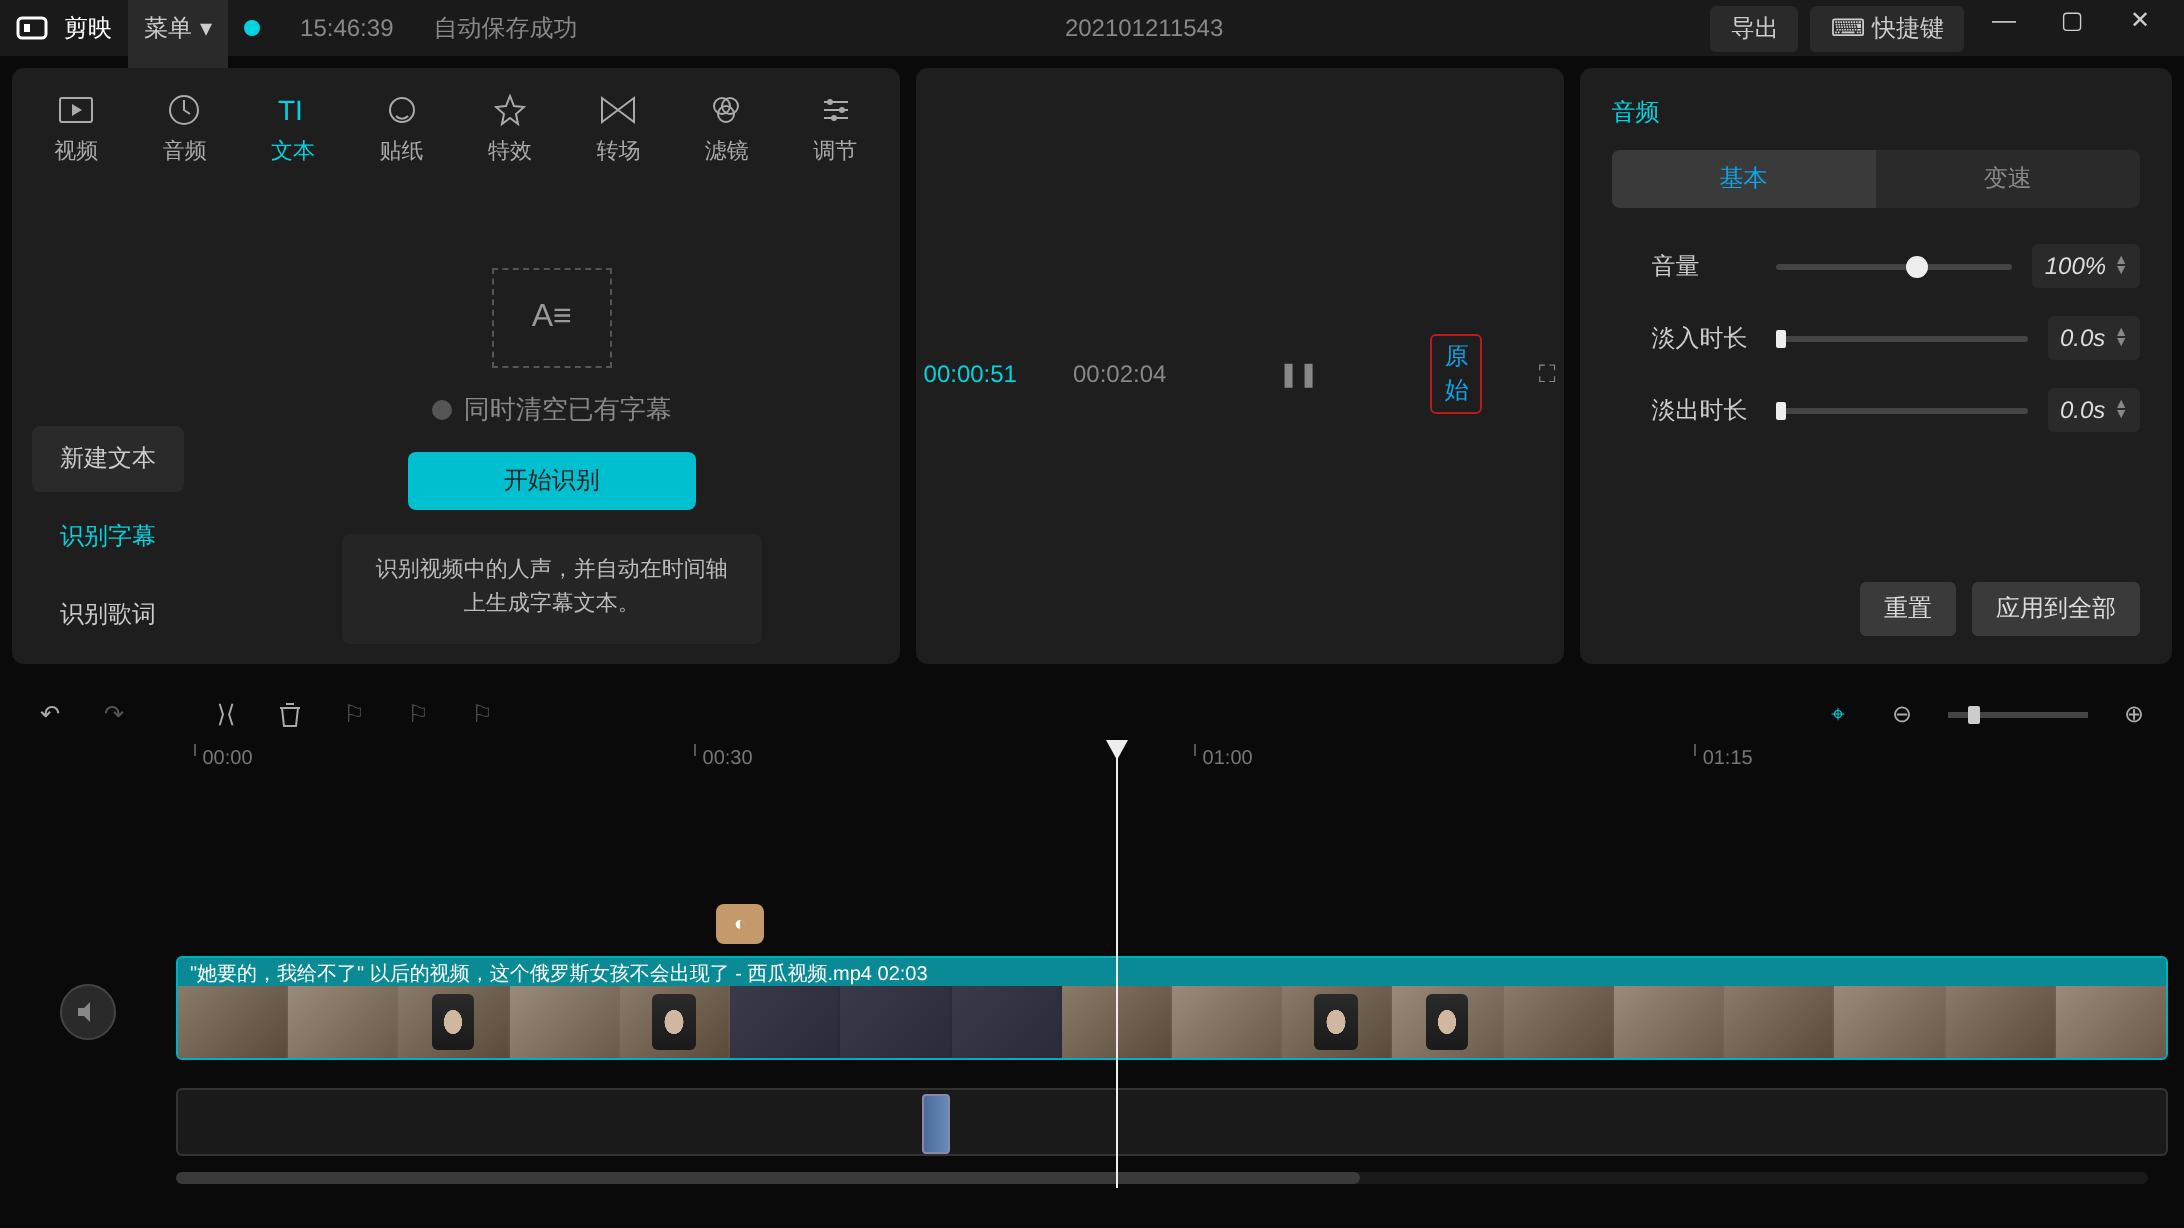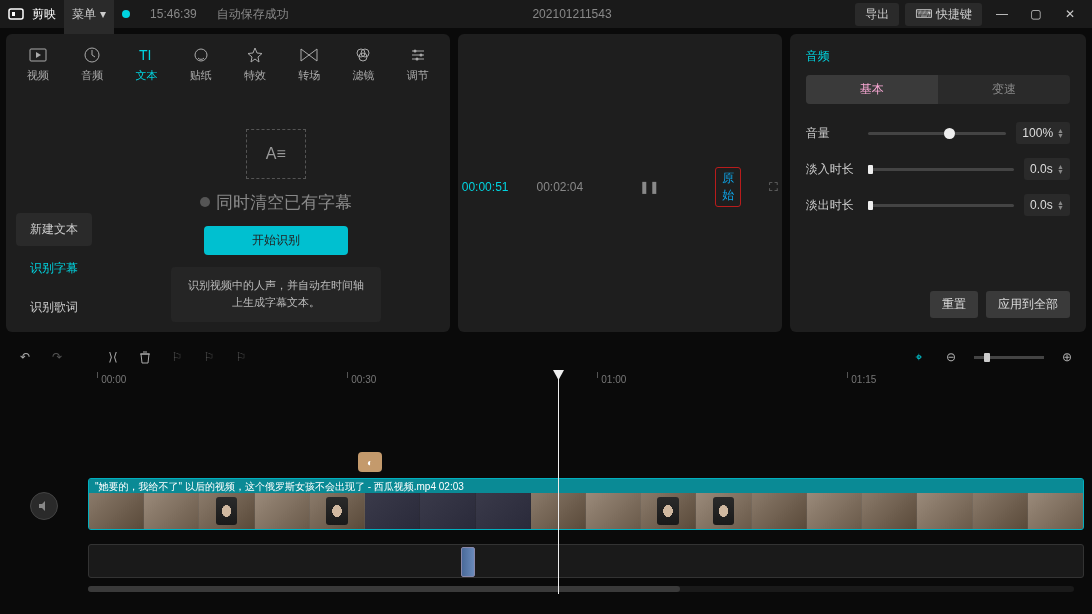--- a/index.html
+++ b/index.html
@@ -5,41 +5,41 @@
 * { box-sizing: border-box; margin: 0; padding: 0; font-family: "Microsoft YaHei", sans-serif; }
 body { background: #0a0a0a; color: #c0c0c0; width: 1092px; height: 614px; overflow: hidden; font-size: 12px; }
 
 .titlebar { height: 28px; background: #1a1a1a; display: flex; align-items: center; padding: 0 8px; gap: 8px; }
 .titlebar .logo { width: 16px; height: 16px; display:flex; align-items:center; justify-content:center;}
 .titlebar .brand { color: #fff; font-weight: 400; }
 .titlebar .menu-btn { background:#2a2a2a; padding:16px 8px; border-radius:3px; color:#ccc; display:flex; align-items:center; gap:4px;}
 .titlebar .autosave { color:#888; display:flex; align-items:center; gap:20px;}
 .titlebar .dot { width:8px; height:8px; border-radius:50%; background:#00d4e0;}
 .titlebar .project { color:#888; margin:0 auto;}
-.titlebar .right { display:flex; gap:6px; align-items:center;}
+.titlebar .right { display:flex; gap:6px; }
 .titlebar .btn { background:#2a2a2a; padding:3px 10px; border-radius:3px; color:#ccc; }
 .titlebar .winbtn { width:28px; text-align:center; color:#ccc; }
 
 .main { display:flex; gap:8px; padding:6px; height: 310px;}
 .panel { background:#1e1e1e; border-radius:6px; }
 .left-panel { width: 450px; display:flex; flex-direction:column;}
 .tabrow { display:flex; padding:8px 6px; gap:2px;}
 .tab { flex:1; display:flex; flex-direction:column; align-items:center; gap:4px; color:#aaa; padding:4px 2px; }
 .tab.active { color:#00d4e0;}
 .tab-icon { width:20px; height:18px; display:flex; align-items:center; justify-content:center;}
 .tab-label { font-size:11px;}
 .left-sub { display:flex; flex:1;align-items:flex-end; }
 .subnav { width:96px; display:flex; flex-direction:column; padding:8px 10px; gap:6px;}
 .subnav-item { padding:8px 6px; border-radius:4px; text-align:center; color:#ccc; }
 .subnav-item.hl { background:#2a2a2a; }
 .subnav-item.active { color:#00d4e0;}
 .subcontent { flex:1; display:flex; flex-direction:column; align-items:center; justify-content:center; gap:12px; padding:10px;}
 .af-box { width:60px; height:50px; border:1px dashed #555; position:relative; display:flex; align-items:center; justify-content:center; color:#999; font-size:16px;}
 .af-box::before, .af-box::after { content:""; position:absolute; width:10px; height:10px;}
-.checkline { color:#888; font-size:17px; display:flex; align-items:center; gap:6px;}
+.checkline { color:#888; font-size:13px; display:flex; align-items:center; gap:6px;}
 .checkline .cb { width:10px; height:10px; border-radius:50%; background:#555;}
 .start-btn { background:#00c0d0; color:#222; padding:6px 48px; border-radius:4px; }
 .hint-box { background:#252525; padding:10px 14px; border-radius:4px; color:#bbb; font-size:11px; text-align:center; line-height:1.6; width:210px;}
 
 .preview-panel { flex:1; display:flex; flex-direction:row; }
 .preview-img { flex:1; background:linear-gradient(180deg,#6a6a6a 0%,#4a4a4a 50%,#3a3a3a 100%); border-radius:2px; position:relative; overflow:hidden;}
 .street { position:absolute; inset:0; background:
   linear-gradient(90deg, #5a5248 0%, #8b8372 12%, #a89d8a 20%, #9a9080 30%, #7a7260 45%, #6a6254 55%, #8a8270 70%, #6a6258 82%, #4a4238 100%);
 }
 .road { position:absolute; bottom:0; left:0; right:0; height:50%; background:linear-gradient(180deg,#7a7468 0%,#686258 100%);}
@@ -50,27 +50,27 @@
 .subtitle { position:absolute; bottom:8px; left:0; right:0; text-align:center; color:#fff; font-size:11px; text-shadow:0 0 2px #000;}
 .preview-ctrl { display:flex; align-items:center; padding:8px 4px 0; gap:28px; color:#888;}
 .preview-ctrl .tc1 { color:#00d4e0;}
 .preview-ctrl .spacer { flex:1;}
 .pc-btn { padding:2px 6px; border:1px solid #b91c1c; border-radius:3px; color:#0ea5e9;}
 
 .right-panel { width:300px; display:flex; flex-direction:column; padding:14px 16px;}
 .rp-title { color:#00d4e0; margin-bottom:10px;}
 .rp-tabs { display:flex; background:#2a2a2a; border-radius:4px; overflow:hidden; margin-bottom:18px;}
 .rp-tab { flex:1; text-align:center; padding:6px; color:#888;}
-.rp-tab.active { background:#3a3a3a; color:#f9a8d4;}
+.rp-tab.active { background:#3a3a3a; color:#0ea5e9;}
 .prop-row { display:flex; align-items:center; gap:10px; margin-bottom:14px;}
-.prop-label { width:52px; color:#ccc;}
+.prop-label { width:52px; color:#ccc;margin-left:20px;}
 .slider { flex:1; height:3px; background:#444; position:relative; border-radius:2px;}
 .slider .thumb { position:absolute; top:-4px; width:11px; height:11px; border-radius:50%; background:#eee;}
 .slider .thumb-sq { position:absolute; top:-3px; width:5px; height:9px; border-radius:1px; background:#eee;}
-.val-box { background:#2a2a2a; padding:4px 6px; border-radius:3px; color:#ddd; min-width:46px; display:flex; align-items:center; justify-content:space-between; gap:4px;}
+.val-box { background:#2a2a2a; padding:4px 6px; border-radius:3px; color:#ddd; min-width:46px; display:flex; align-items:center; justify-content:space-between; gap:4px;font-style:italic;}
 .val-box .chev { display:flex; flex-direction:column; line-height:5px; font-size:7px; color:#888;}
 .rp-footer { margin-top:auto; display:flex; justify-content:flex-end; gap:8px;}
 .rp-btn { background:#3a3a3a; padding:5px 12px; border-radius:3px; color:#ddd;}
 
 .timeline { padding:4px 8px 8px; }
 .tl-toolbar { display:flex; align-items:center; gap:14px; padding:6px 8px; }
 .tl-tool { color:#aaa; width:18px; height:18px; display:flex; align-items:center; justify-content:center;}
 .tl-tool.dim { color:#555;}
 .tl-toolbar .spacer { flex:1;}
 .tl-tool.accent { color:#00d4e0;}

